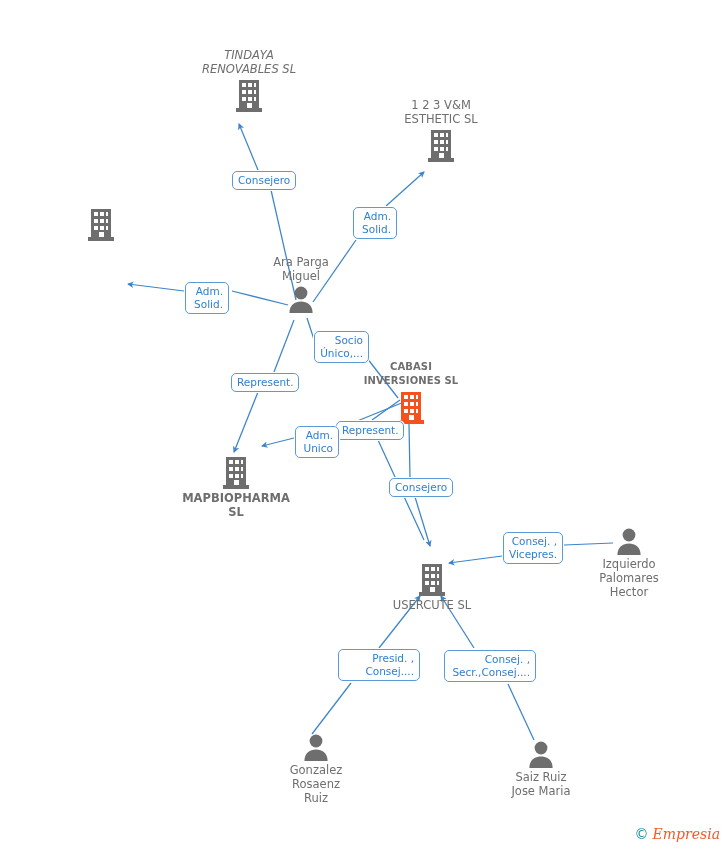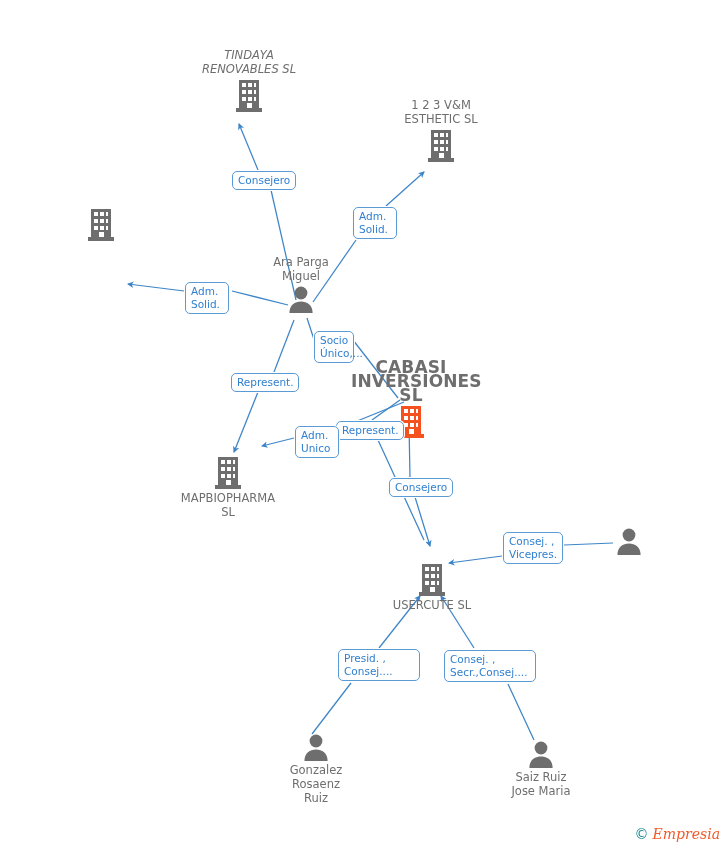--- a/index.html
+++ b/index.html
@@ -49,35 +49,35 @@
   .node .caption {
     display: block;
     white-space: pre-line;
   }
   .node.label-above .caption { margin-bottom: 2px; }
   .node.label-below .caption { margin-top: 2px; }
 
   .node.company-focus .caption {
     color: #6e6e6e;
     font-weight: bold;
-    font-size: 17px;
+    font-size: 10px;
     letter-spacing: 0.1px;
   }
 
   
   .chip {
     position: absolute;
     box-sizing: border-box;
     background: #ffffff;
     border: 1.3px solid #5b9bd5;
     border-radius: 5px;
     color: #2f7fd0;
     font-size: 10.5px;
     line-height: 13px;
-    text-align: left;
+    text-align: right;
     padding: 2px 5px;
     white-space: pre-line;
     box-shadow: 0 0 0 1px #ffffff;
   }
 
   
   #watermark {
     position: absolute;
     right: 8px;
     bottom: 8px;
@@ -239,21 +239,21 @@
             <rect x="18" y="12" width="2" height="4"></rect>
           <rect x="6" y="19" width="4" height="4"></rect>
             <rect x="12" y="19" width="4" height="4"></rect>
             <rect x="18" y="19" width="2" height="4"></rect>
           <rect x="11" y="25" width="5" height="5"></rect>
         </g>
       </svg>
     </span>
   </div>
 
-  <div class="node label-below" style="left:228px; top:455px;">
+  <div class="node label-below" style="left:236px; top:455px;font-weight:bold;">
     <span class="glyph">
       <svg width="26" height="34" viewBox="0 0 26 34" aria-hidden="true">
         <rect x="3" y="2" width="20" height="28" fill="#6e6e6e"></rect>
         <rect x="0" y="30" width="26" height="4" fill="#6e6e6e"></rect>
         <g fill="#ffffff">
           <rect x="6" y="5" width="4" height="4"></rect>
             <rect x="12" y="5" width="4" height="4"></rect>
             <rect x="18" y="5" width="2" height="4"></rect>
           <rect x="6" y="12" width="4" height="4"></rect>
             <rect x="12" y="12" width="4" height="4"></rect>
@@ -291,20 +291,23 @@
     <span class="caption">USERCUTE SL</span>
   </div>
 
   <div class="node label-below" style="left:629px; top:527px;">
     <span class="glyph">
       <svg width="28" height="28" viewBox="0 0 28 28" aria-hidden="true">
         <circle cx="14" cy="8" r="6.4" fill="#6e6e6e"></circle>
         <path d="M 2.4 28 C 2.4 19.6 8 16.4 14 16.4 C 20 16.4 25.6 19.6 25.6 28 Z" fill="#6e6e6e"></path>
       </svg>
     </span>
+    <span class="caption">Izquierdo
+Palomares
+Hector</span>
   </div>
 
   <div class="node label-below" style="left:316px; top:733px;">
     <span class="glyph">
       <svg width="28" height="28" viewBox="0 0 28 28" aria-hidden="true">
         <circle cx="14" cy="8" r="6.4" fill="#6e6e6e"></circle>
         <path d="M 2.4 28 C 2.4 19.6 8 16.4 14 16.4 C 20 16.4 25.6 19.6 25.6 28 Z" fill="#6e6e6e"></path>
       </svg>
     </span>
     <span class="caption">Gonzalez
@@ -324,21 +327,21 @@
   </div>
 
   <div class="chip" style="left:232px; top:171px; width:64px;">Consejero</div>
 
   <div class="chip" style="left:353px; top:207px; width:44px;">Adm.
 Solid.</div>
 
   <div class="chip" style="left:185px; top:282px; width:44px;">Adm.
 Solid.</div>
 
-  <div class="chip" style="left:314px; top:331px; width:40px;">Socio
+  <div class="chip" style="left:314px; top:331px; width:55px;">Socio
 Único,...</div>
 
   <div class="chip" style="left:231px; top:373px; width:68px;">Represent.</div>
 
   <div class="chip" style="left:336px; top:421px; width:68px;">Represent.</div>
 
   <div class="chip" style="left:295px; top:426px; width:44px;">Adm.
 Unico</div>
 
   <div class="chip" style="left:389px; top:478px; width:64px;">Consejero</div>

